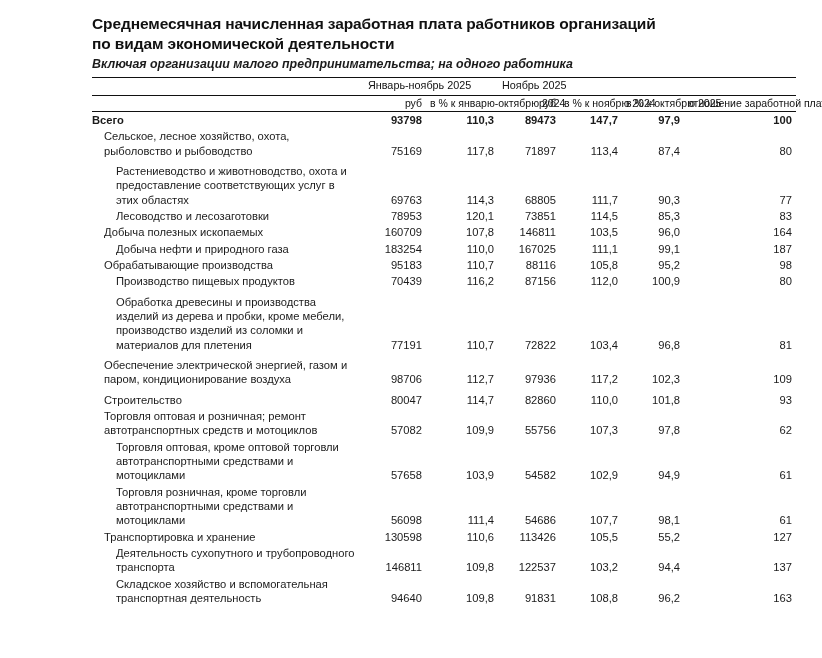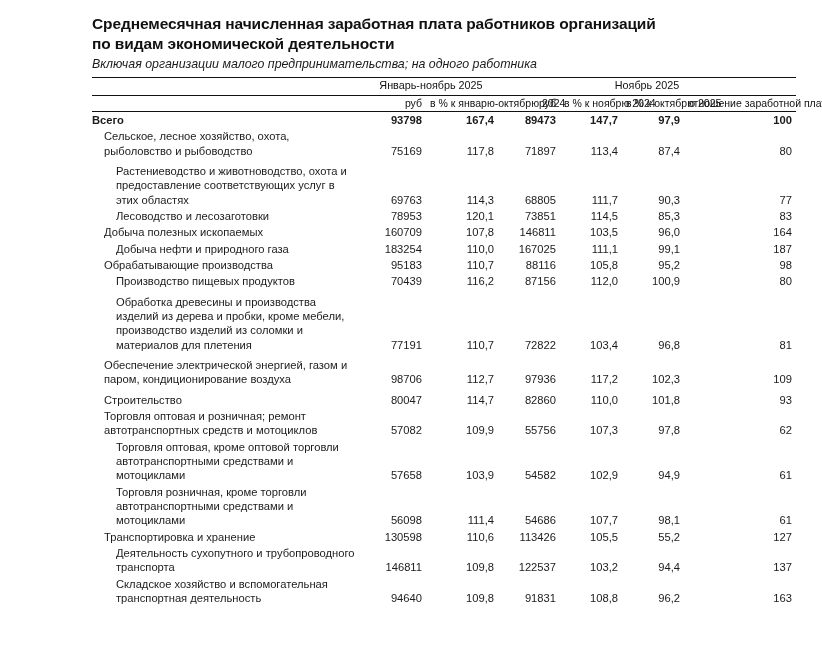--- a/index.html
+++ b/index.html
@@ -25,21 +25,21 @@
     font-size: 15.5px;
     font-weight: bold;
     line-height: 1.32;
     letter-spacing: -0.1px;
     margin: 0 0 2px 0;
     color: #111;
   }
   .subtitle {
     font-size: 12.4px;
     font-style: italic;
-    font-weight: normal;
+    font-weight: bold;
     color: #1b1b1b;
     margin: 2px 0 6px 0;
   }
   table.data {
     border-collapse: collapse;
     width: 704px;
     table-layout: fixed;
     font-size: 11px;
   }
   table.data col.c-label { width: 272px; }
@@ -52,21 +52,20 @@
 
   thead td, thead th {
     vertical-align: bottom;
     font-weight: normal;
     font-size: 10.5px;
     padding: 1px 4px 2px 4px;
     line-height: 1.18;
     color: #111;
   }
   .hdr-top {
-    text-align: center;
     font-size: 10.8px;
     padding-bottom: 3px;
   }
   .rule-top td { border-top: 1.6px solid #111; height: 0; padding: 0; font-size: 0; line-height: 0; }
   .rule-mid td { border-top: 1px solid #111; height: 0; padding: 0; font-size: 0; line-height: 0; }
   .rule-thick td { border-top: 1.6px solid #111; height: 0; padding: 0; font-size: 0; line-height: 0; }
 
   tbody td {
     vertical-align: bottom;
     padding: 1px 4px 1px 4px;
@@ -121,21 +120,21 @@
         <td class="num">отношение заработной платы к средней по республике, %</td>
       </tr>
       <tr class="rule-thick">
           <td colspan="7"></td>
         </tr>
     </thead>
     <tbody>
       <tr class="total">
         <td class="lbl ind0">Всего</td>
         <td class="num">93798</td>
-        <td class="num">167,4</td>
+        <td class="num">110,3</td>
         <td class="num">89473</td>
         <td class="num">147,7</td>
         <td class="num">97,9</td>
         <td class="num">100</td>
       </tr>
 
       <tr>
         <td class="lbl ind1">Сельское, лесное хозяйство, охота, рыболовство и рыбоводство</td>
         <td class="num">75169</td>
         <td class="num">117,8</td>

